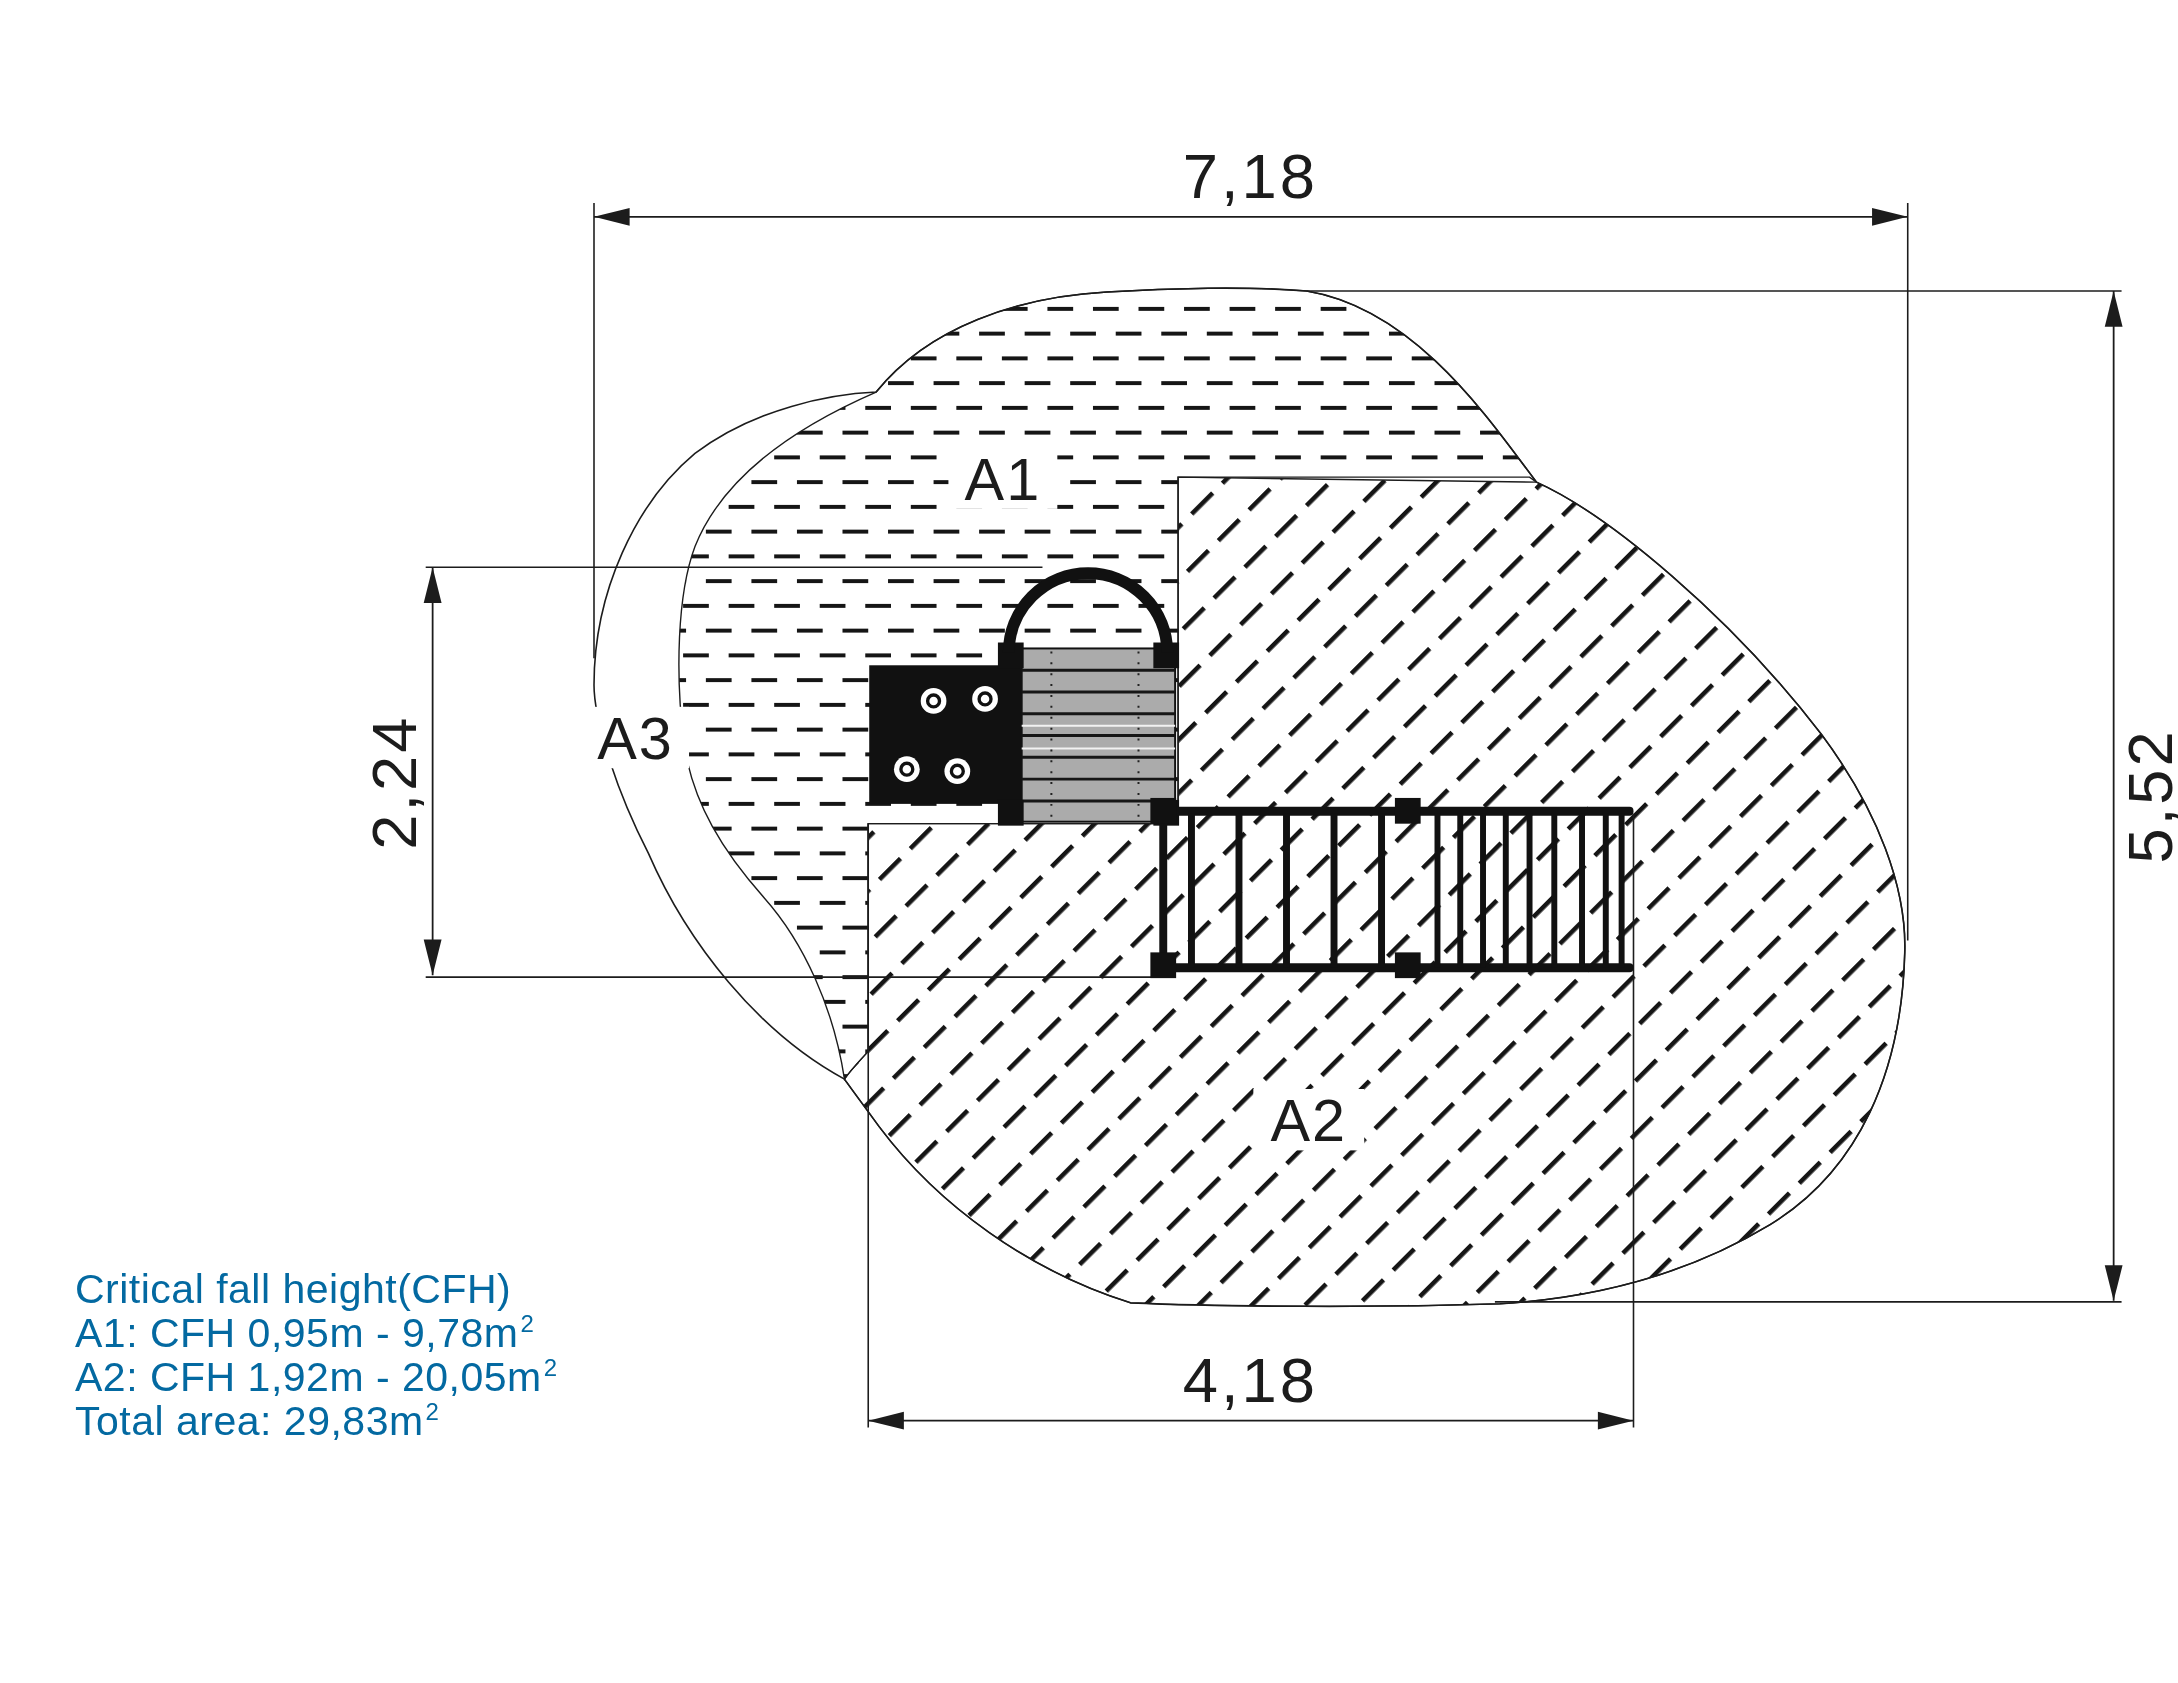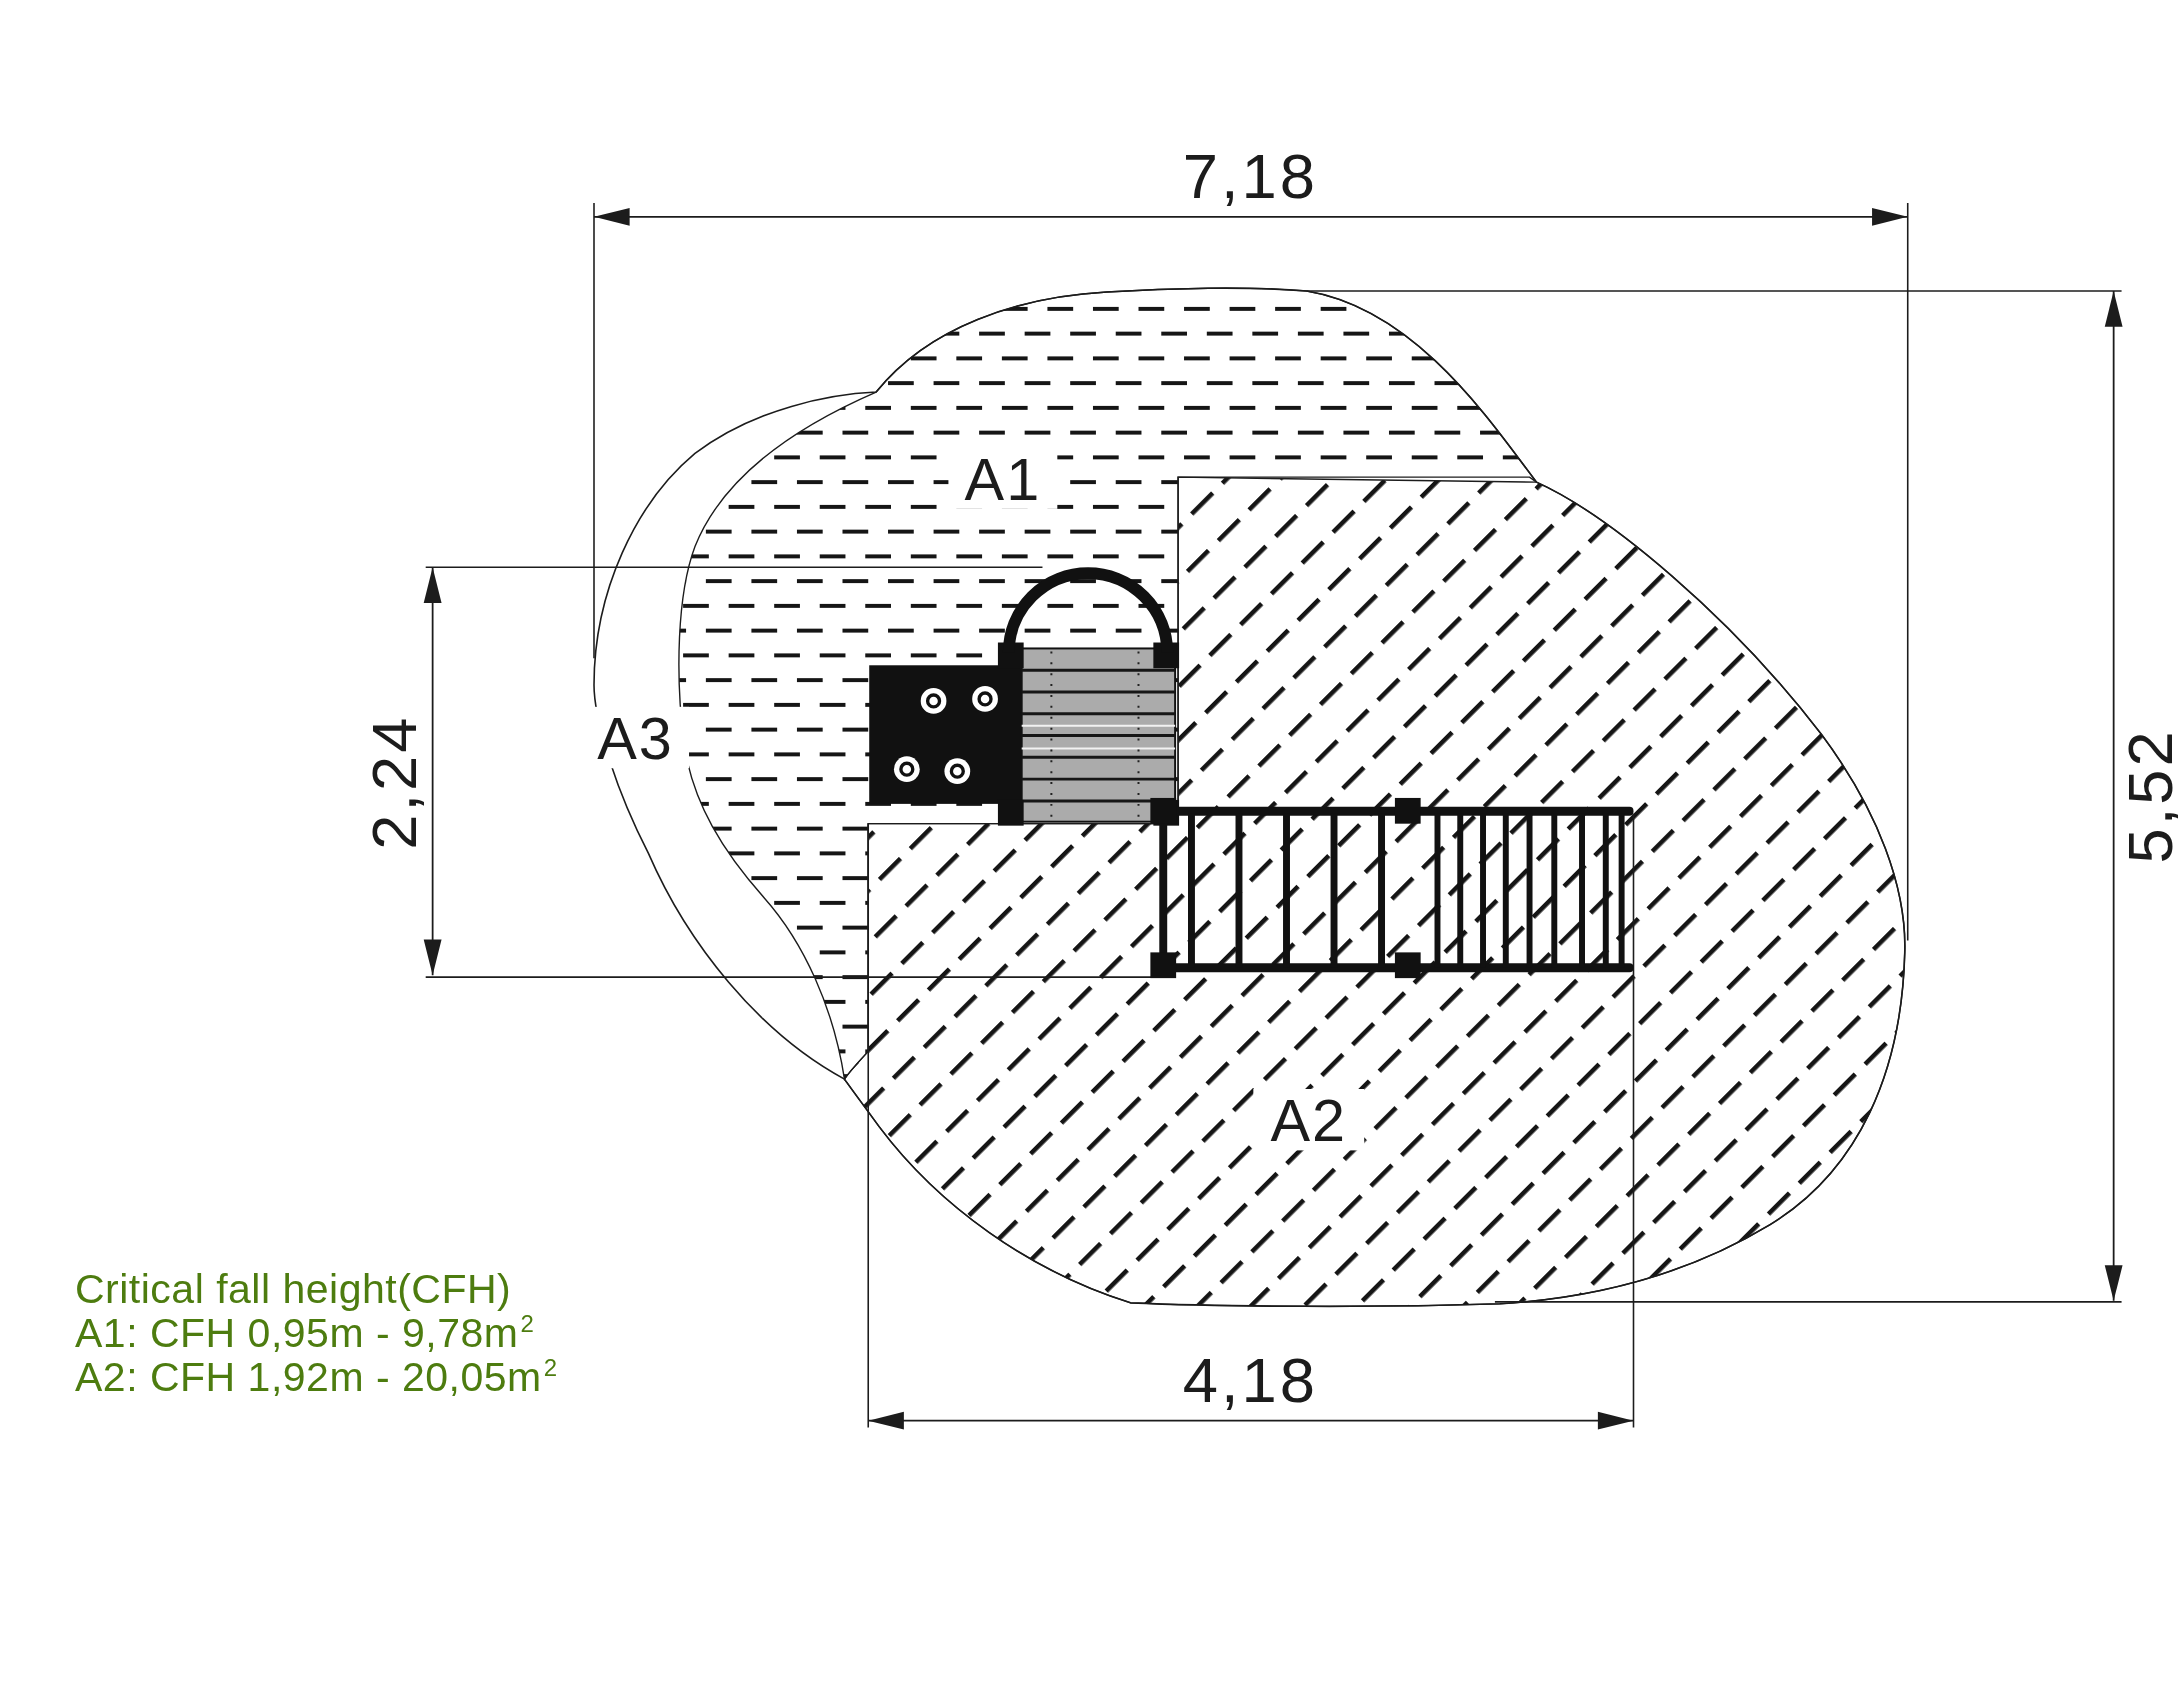--- a/index.html
+++ b/index.html
@@ -4,21 +4,21 @@
 <style>
   html,body{margin:0;padding:0;background:#fff;}
   #stage{position:relative;width:2178px;height:1683px;background:#fff;overflow:hidden;
          font-family:"Liberation Sans",sans-serif;}
   #stage svg{position:absolute;left:0;top:0;}
   .dim-text{font-size:64px;fill:#1c1c1c;letter-spacing:3px;}
   .area-text{font-size:60px;fill:#1c1c1c;letter-spacing:2px;}
   .thin{stroke:#1c1c1c;stroke-width:1.6;fill:none;}
   .dimline{stroke:#1c1c1c;stroke-width:1.8;fill:none;}
   .arrow{fill:#1c1c1c;stroke:none;}
-  #notes{position:absolute;left:75px;top:1267px;color:#4d7c0f;font-size:41px;
+  #notes{position:absolute;left:75px;top:1267px;color:#0369a1;font-size:41px;
          line-height:44px;letter-spacing:0.5px;white-space:nowrap;}
   #notes sup{font-size:24px;vertical-align:super;line-height:0;margin-left:2px;}
   .note-line{height:44px;}
 </style>
 </head>
 <body>
 
 <div id="stage">
 
 <svg width="2178" height="1683" viewBox="0 0 2200 1700">
@@ -208,16 +208,17 @@
     <polygon class="arrow" points="877,1435 913,1426 913,1444"></polygon>
     <polygon class="arrow" points="1650,1435 1614,1426 1614,1444"></polygon>
     <text class="dim-text" x="1263" y="1416" text-anchor="middle">4,18</text>
   </g>
 </svg>
 
 <div id="notes">
   <div class="note-line">Critical fall height(CFH)</div>
   <div class="note-line"><span>A1: CFH 0,95m - 9,78m</span><sup>2</sup></div>
   <div class="note-line"><span>A2: CFH 1,92m - 20,05m</span><sup>2</sup></div>
+  <div class="note-line"><span>Total area: 29,83m</span><sup>2</sup></div>
 </div>
 
 </div>
 
 
 </body></html>

